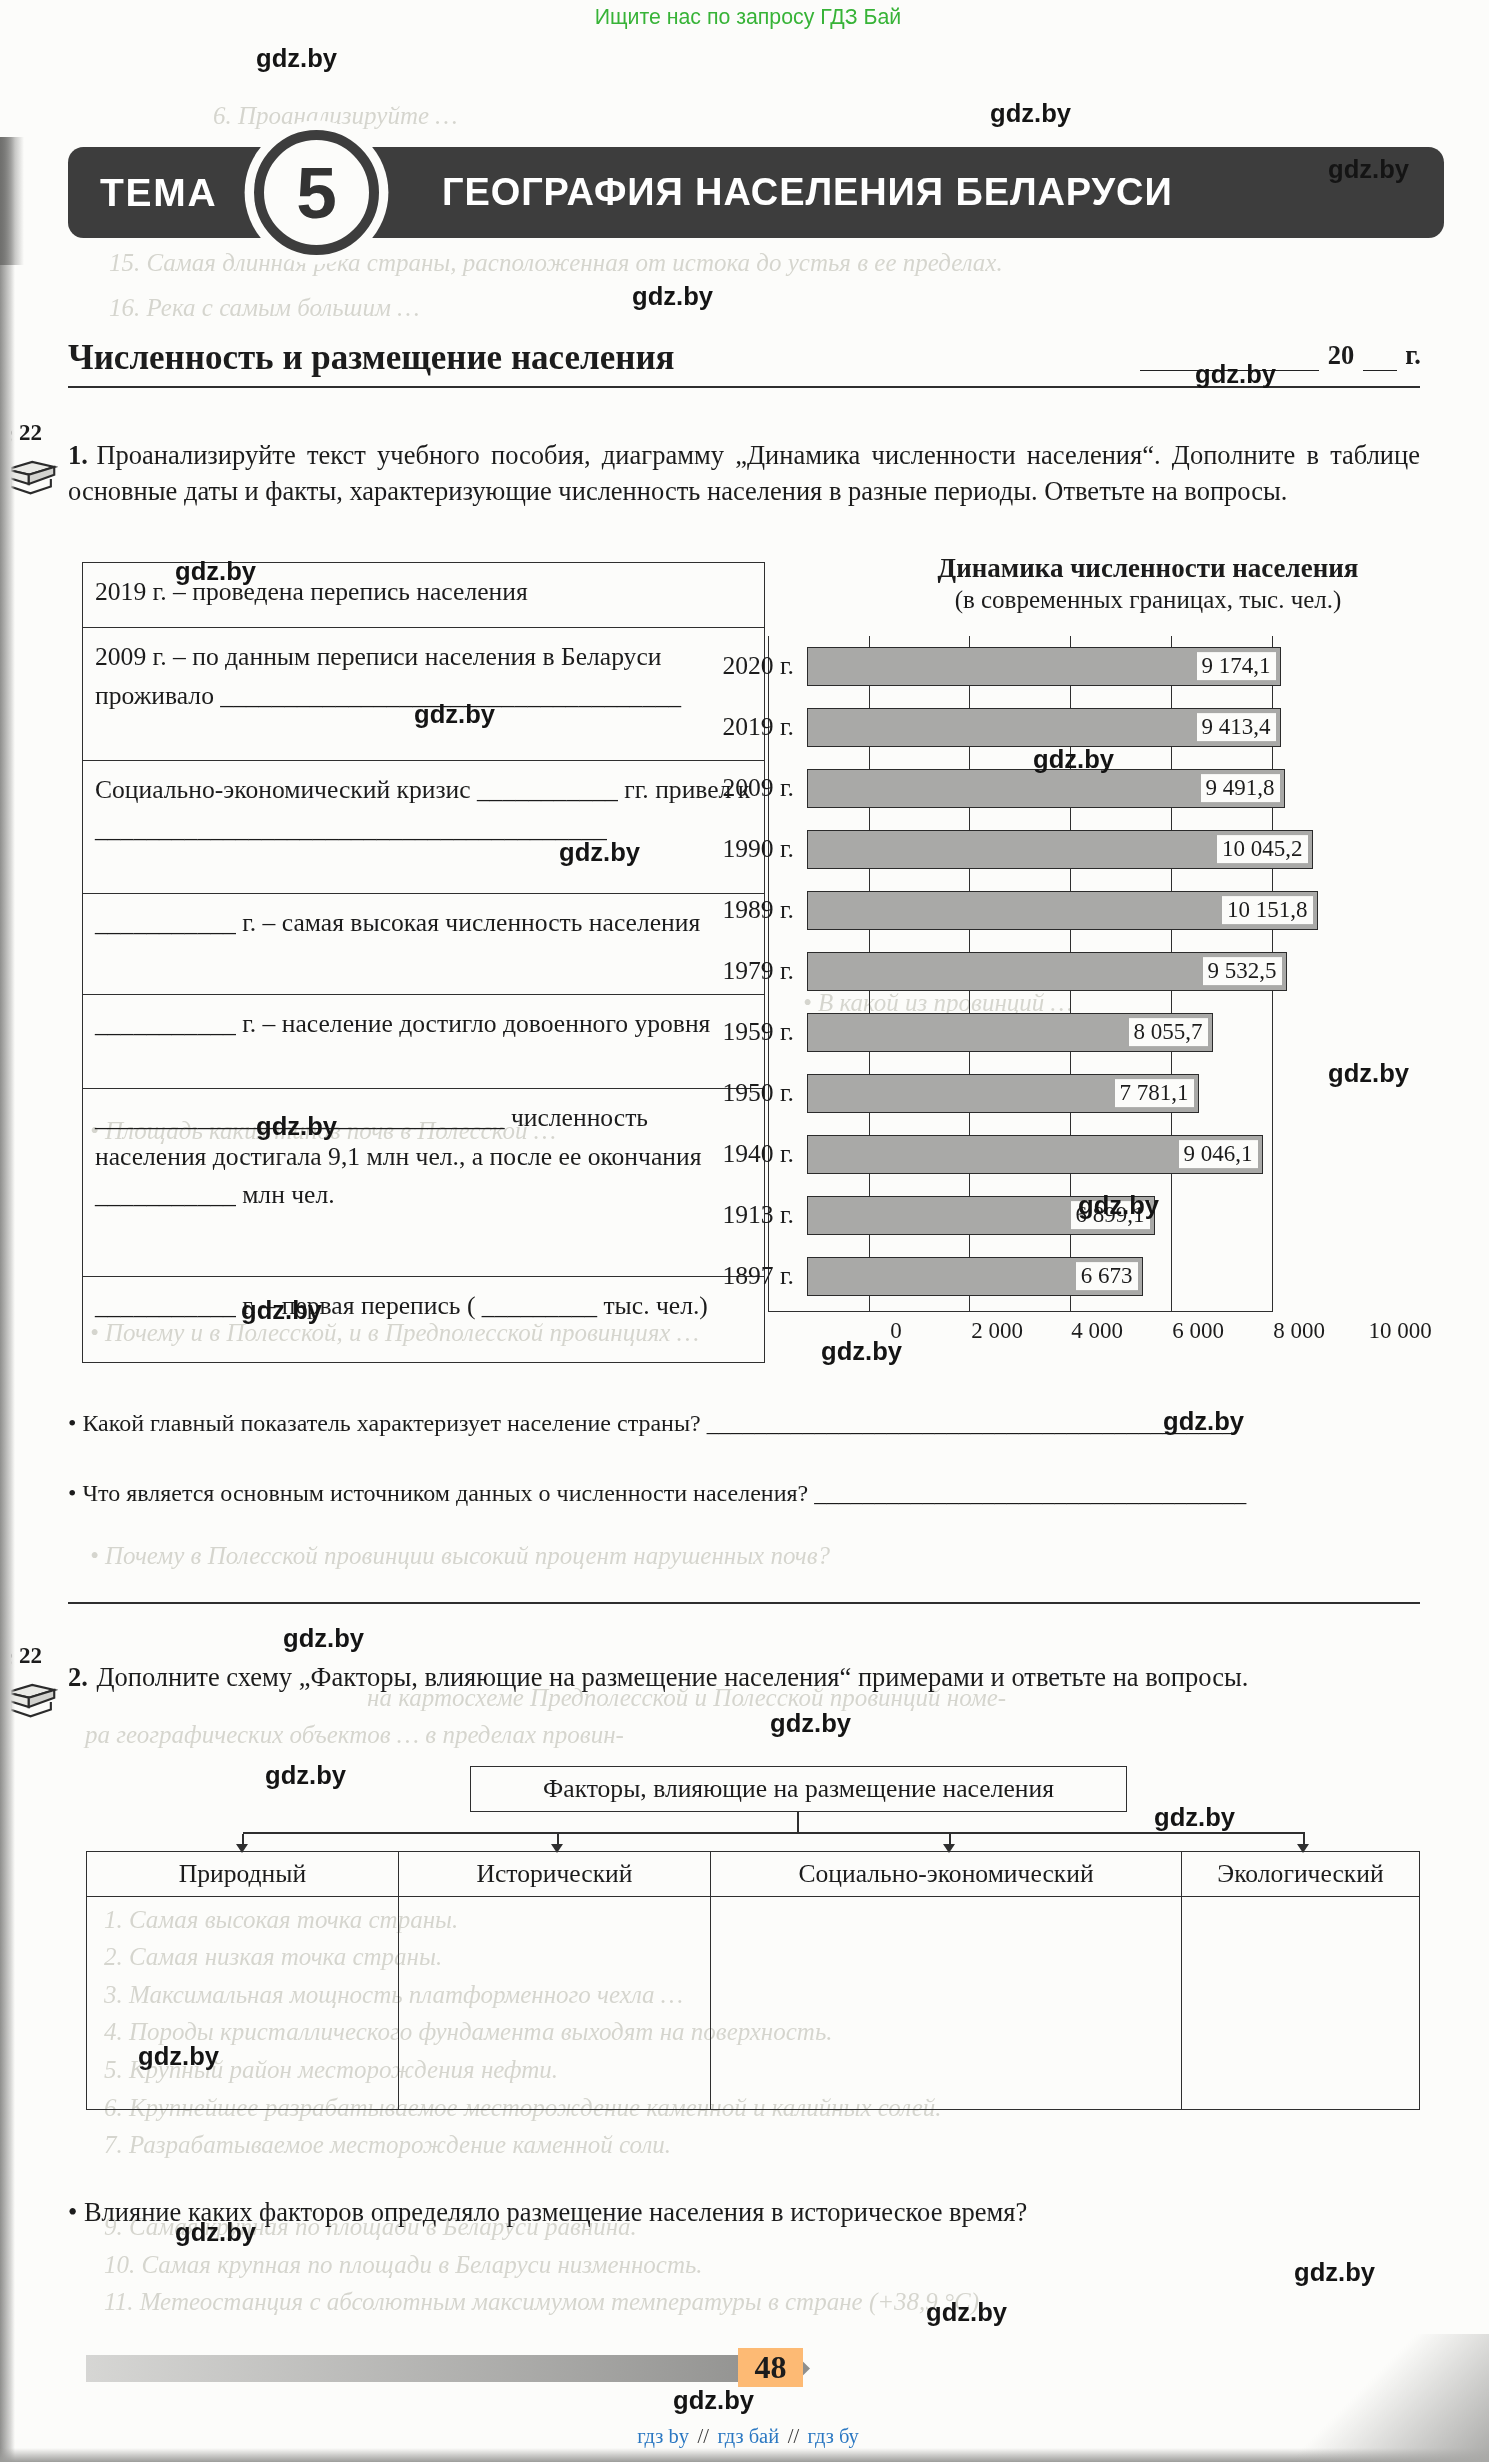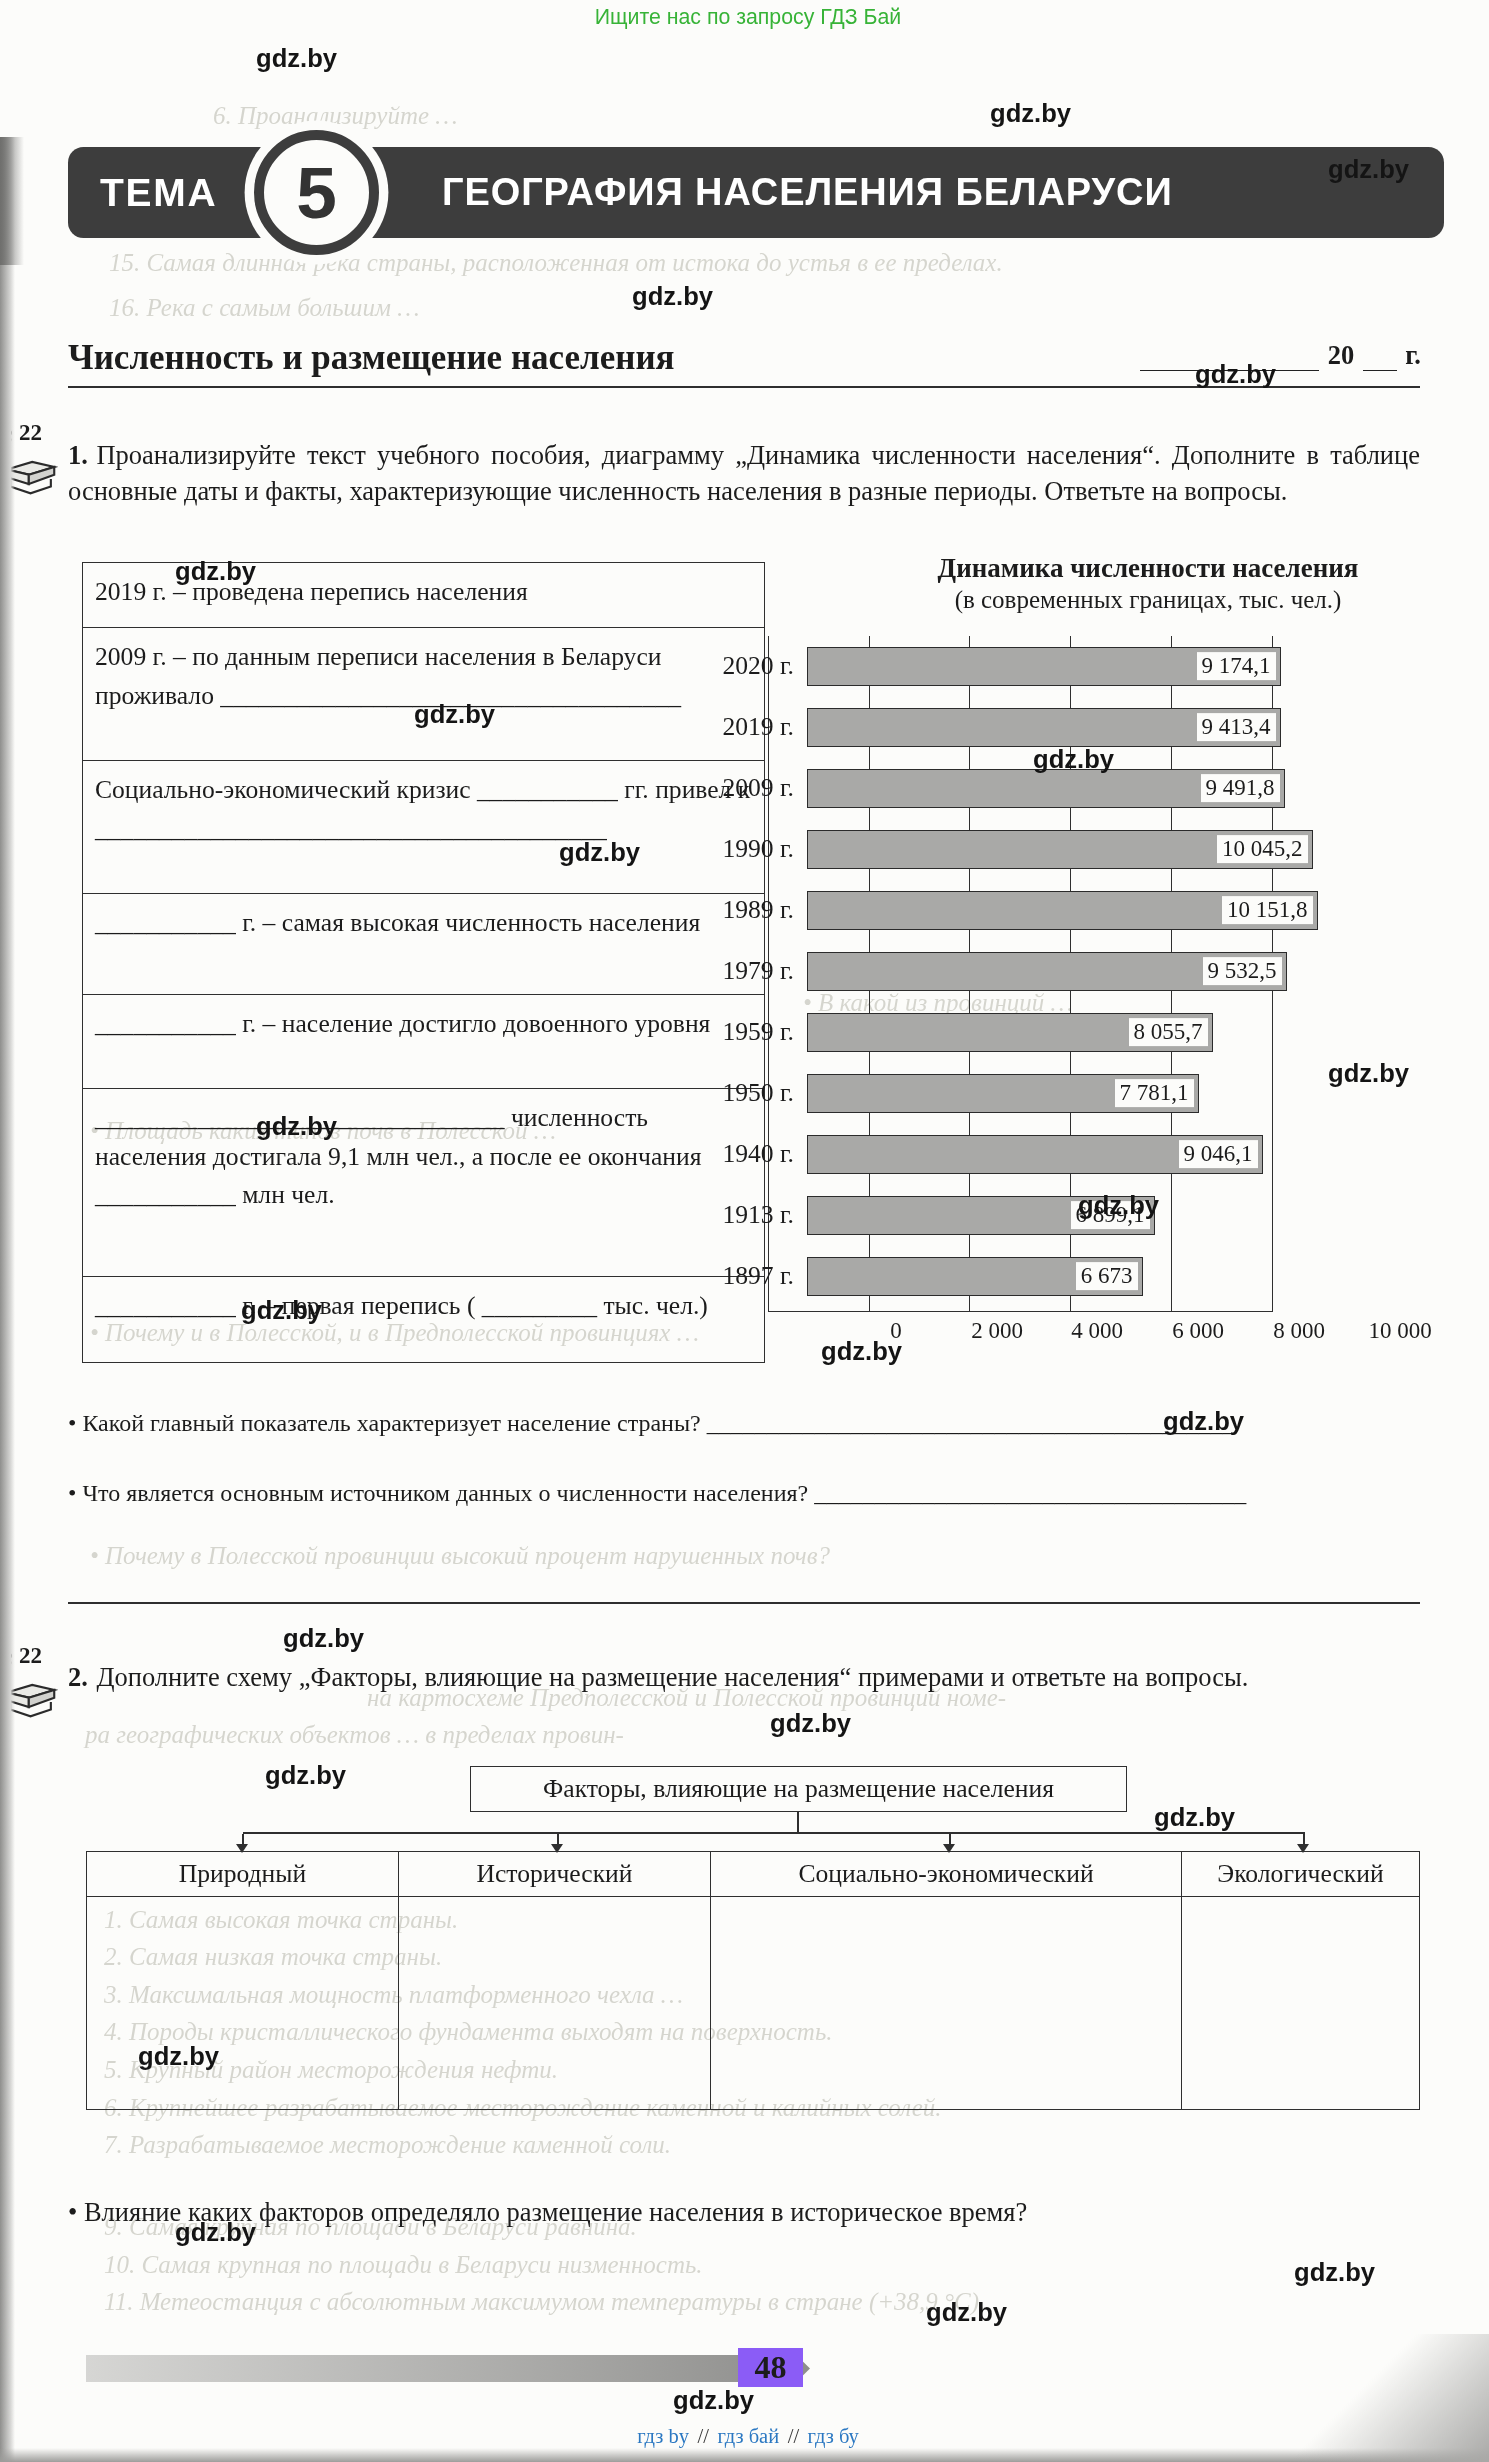--- a/index.html
+++ b/index.html
@@ -117,21 +117,21 @@
   .d-cell{border-right:1.7px solid #2f2f2f;}
   .d-cell:nth-child(1){width:312px}
   .d-cell:nth-child(2){width:312px}
   .d-cell:nth-child(3){width:471px}
   .d-cell:nth-child(4){flex:1;border-right:none}
 
   
   .banner-bar{position:absolute;left:86px;top:2355px;width:724px;height:27px;z-index:2;
     background:linear-gradient(90deg,#d6d6d4,#8e8e8c);
     clip-path:polygon(0 0,calc(100% - 13.7px) 0,100% 50%,calc(100% - 13.7px) 100%,0 100%);}
-  .banner-num{position:absolute;left:738px;top:2348px;width:65px;height:39px;background:#8b5cf6;
+  .banner-num{position:absolute;left:738px;top:2348px;width:65px;height:39px;background:#fdba74;
     display:flex;align-items:center;justify-content:center;font-size:32px;font-weight:700;z-index:3;}
   .footer-links{position:absolute;left:0;right:0;top:2425px;text-align:center;z-index:30;
     font-family:Liberation Serif, serif;font-size:20.5px;margin-left:7px;}
   .fl-name{color:#2b78c2;margin:0 8.5px;}
   .fl-sep{color:#3a3a3a;}
 </style>
 </head>
 <body>
 
 <div class="page">

